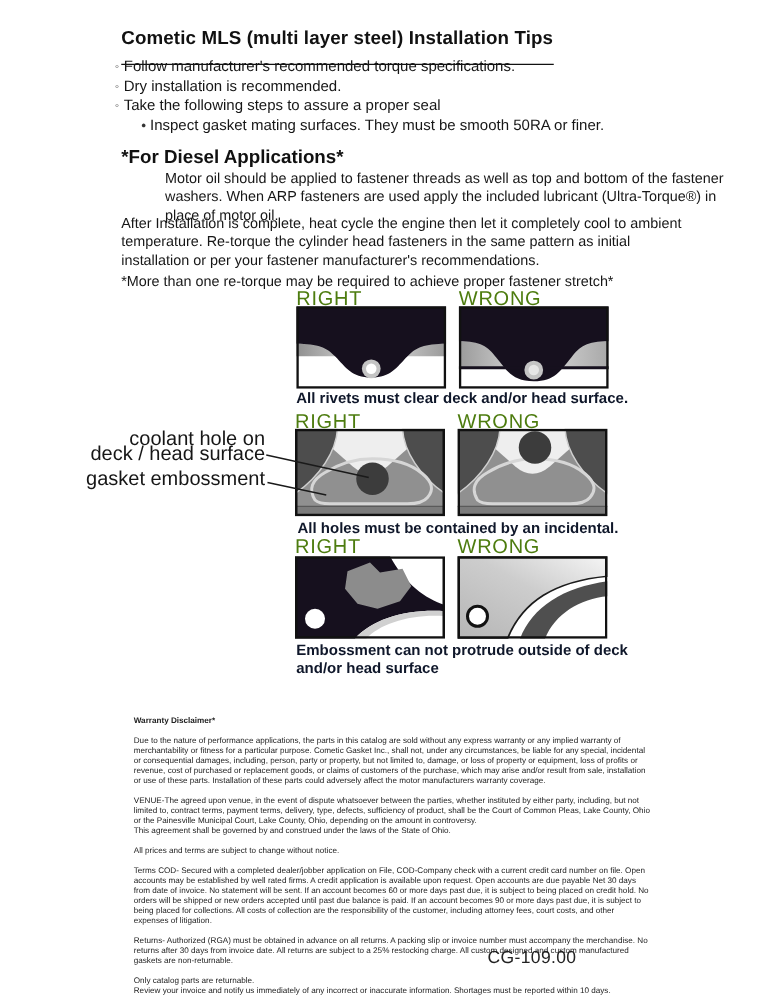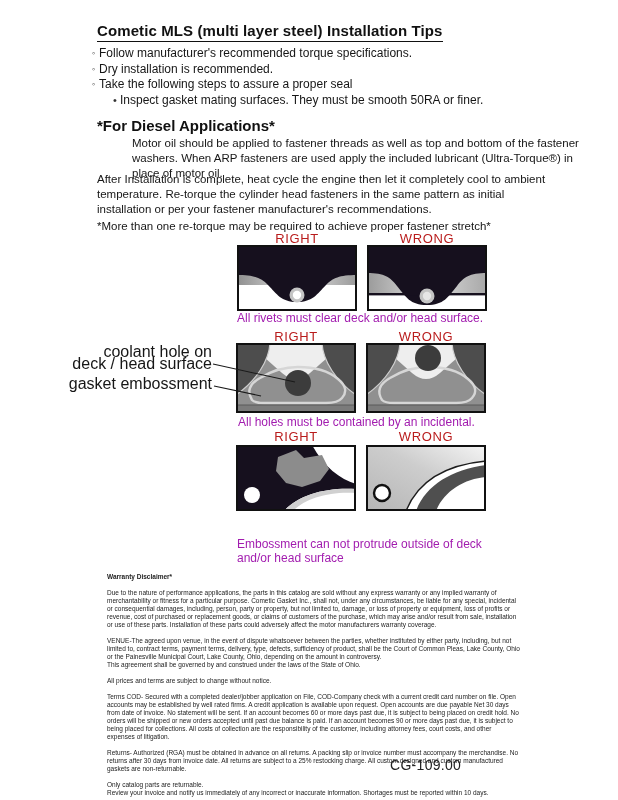--- a/index.html
+++ b/index.html
@@ -2,36 +2,36 @@
 <html><head>
 <meta charset="utf-8">
 <style>
   html,body{margin:0;padding:0;background:#ffffff;}
   .page{
     position:relative;width:618px;height:800px;background:#ffffff;overflow:hidden;
     font-family:"Liberation Sans","DejaVu Sans",sans-serif;color:#1a1a1a;
   }
   .title{
     position:absolute;left:97px;top:22px;font-size:15px;font-weight:bold;color:#111;
-    border-bottom:1.6px solid #111;padding-bottom:2px;letter-spacing:.1px;white-space:nowrap;
+    border-bottom:1.6px solid #111;padding-bottom:12px;letter-spacing:.1px;white-space:nowrap;
   }
   .bullets{position:absolute;left:92px;top:46px;width:510px;font-size:12px;line-height:15.7px;color:#161616;}
   .b-row{white-space:nowrap;}
   .b-dot{display:inline-block;width:7px;font-size:9px;vertical-align:1px;color:#333;}
   .sub{padding-left:21px;}
   .sub .b-dot{font-size:11px;vertical-align:0;}
   .diesel-head{position:absolute;left:97px;top:117px;font-size:15px;font-weight:bold;color:#111;}
   .para{position:absolute;left:97px;width:462px;font-size:11.5px;line-height:15px;color:#161616;}
   .p1{top:136px;margin-left:35px;}
   .p2{top:172px;}
   .p3{top:219px;white-space:nowrap;}
-  .dg-label{position:absolute;width:120px;text-align:center;font-size:13px;letter-spacing:.6px;color:#b91c1c;}
+  .dg-label{position:absolute;width:120px;text-align:left;font-size:16px;letter-spacing:.6px;color:#4d7c0f;}
   .panel{position:absolute;width:120px;}
   .panel svg{display:block;}
-  .caption{position:absolute;font-size:12px;font-weight:400;color:#a21caf;line-height:13.5px;}
+  .caption{position:absolute;font-size:12px;font-weight:700;color:#0f172a;line-height:13.5px;}
   .side-label{position:absolute;left:60px;width:152px;text-align:right;font-size:16px;line-height:11.5px;color:#161616;}
   .leader-svg{position:absolute;left:205px;top:348px;pointer-events:none;}
   .footer{position:absolute;left:107px;top:573px;width:414px;font-size:6.5px;line-height:8px;color:#222;}
   .f-head{font-weight:bold;margin-bottom:8px;}
   .f-block{margin-bottom:8px;}
   .code{position:absolute;left:390px;top:757px;font-size:14px;color:#222;letter-spacing:.3px;text-align:center;}
 </style>
 </head>
 <body>
 
@@ -156,21 +156,21 @@
             <stop offset="1" stop-color="#f5f5f5"></stop>
         </linearGradient>
       </defs>
       <rect width="120" height="66" fill="#fff"></rect>
       <path d="M0,0 H120 V16 C78,20 52,36 40,66 H0 Z" fill="url(#g3)" stroke="#1c1c1c" stroke-width="1.4"></path>
       <path d="M120,20 C85,25 60,40 50,66 H70 C78,46 98,34 120,32 Z" fill="#4f4f4f"></path>
       <circle cx="16" cy="48" r="8" fill="#ffffff" stroke="#111" stroke-width="2.4"></circle>
       <rect x="1" y="1" width="118" height="64" fill="none" stroke="#111" stroke-width="2"></rect>
     </svg>
   </div>
-  <div class="caption" style="left:237px;top:514px;margin-top:24px;">
+  <div class="caption" style="left:237px;top:514px;">
     <div>Embossment can not protrude outside of deck</div>
     <div>and/or head surface</div>
   </div>
 
   <div class="footer">
     <div class="f-head">Warranty Disclaimer*</div>
     <div class="f-block">Due to the nature of performance applications, the parts in this catalog are sold without any express warranty or any implied warranty of merchantability or fitness for a particular purpose.  Cometic Gasket Inc., shall not, under any circumstances, be liable for any special, incidental or consequential damages, including, person, party or property, but not limited to, damage, or loss of property or equipment, loss of profits or revenue, cost of purchased or replacement goods, or claims of customers of the purchase, which may arise and/or result from sale, installation or use of these parts.  Installation of these parts could adversely affect the motor manufacturers warranty coverage.</div>
     <div class="f-block">
       <div>VENUE-The agreed upon venue, in the event of dispute whatsoever between the parties, whether instituted by either party, including, but not limited to, contract terms, payment terms, delivery, type, defects, sufficiency of product, shall be the Court of Common Pleas, Lake County, Ohio or the Painesville Municipal Court, Lake County, Ohio, depending on the amount in controversy.</div>
       <div>This agreement shall be governed by and construed under the laws of the State of Ohio.</div>

